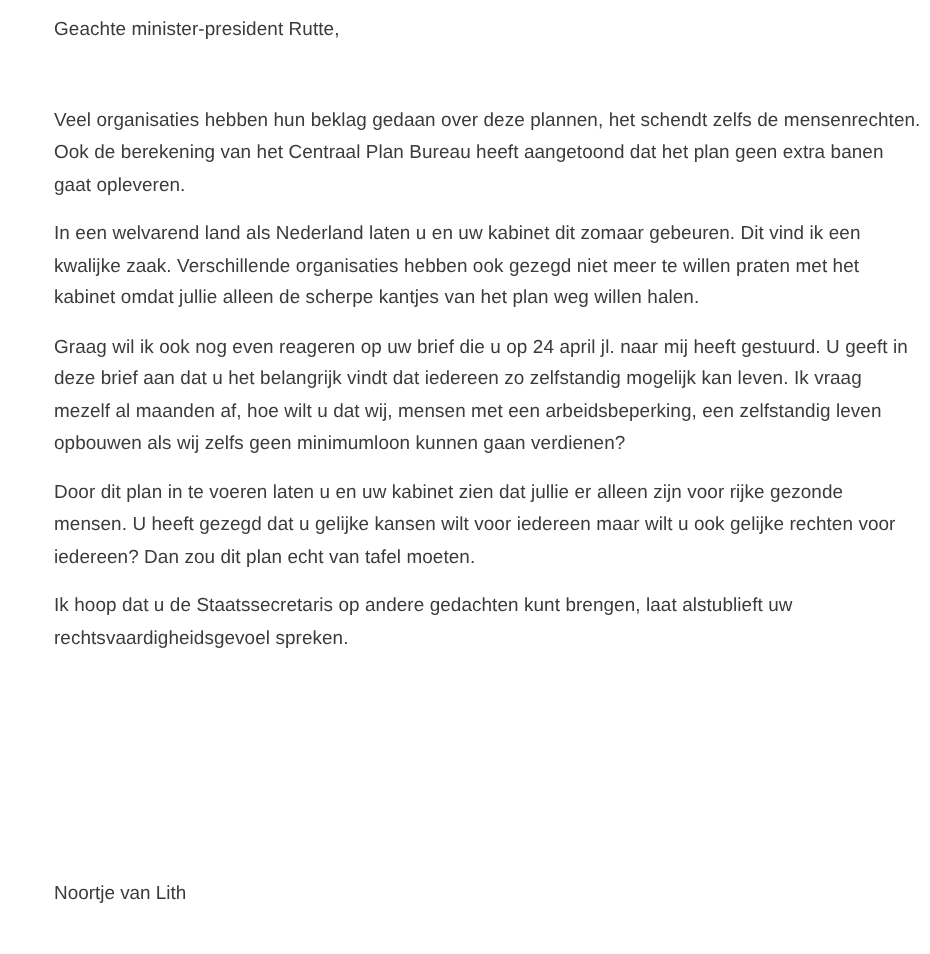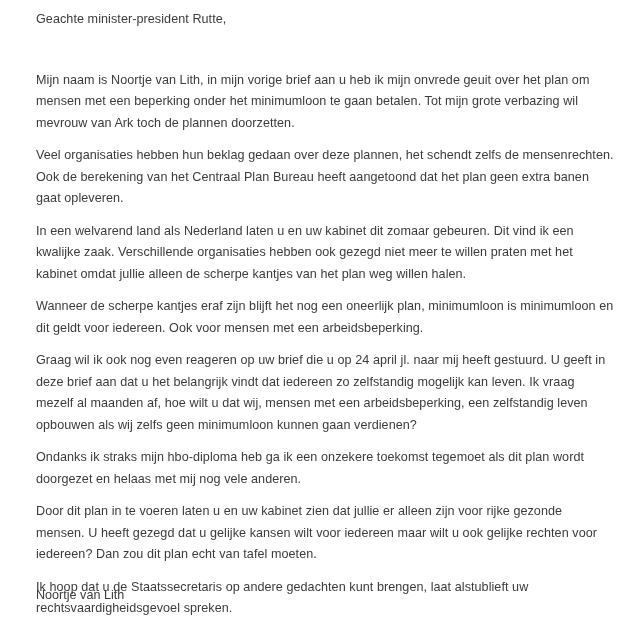--- a/index.html
+++ b/index.html
@@ -74,31 +74,28 @@
 <body>
 
 <div class="page">
 
   <div class="letter-body">
 
     <p class="salutation">Geachte minister-president Rutte,</p>
 
     <div class="spacer-after-salutation"></div>
 
-    <p class="para">Mijn naam is Noortje van Lith, in mijn vorige brief aan u heb ik mijn onvrede geuit over het plan om mensen met een beperking onder het minimumloon te gaan betalen. Tot mijn grote verbazing wil mevrouw van Ark toch de plannen doorzetten.</p>
 
     <p class="para">Veel organisaties hebben hun beklag gedaan over deze plannen, het schendt zelfs de mensenrechten. Ook de berekening van het Centraal Plan Bureau heeft aangetoond dat het plan geen extra banen gaat opleveren.</p>
 
     <p class="para">In een welvarend land als Nederland laten u en uw kabinet dit zomaar gebeuren. Dit vind ik een kwalijke zaak. Verschillende organisaties hebben ook gezegd niet meer te willen praten met het kabinet omdat jullie alleen de scherpe kantjes van het plan weg willen halen.</p>
 
-    <p class="para">Wanneer de scherpe kantjes eraf zijn blijft het nog een oneerlijk plan, minimumloon is minimumloon en dit geldt voor iedereen. Ook voor mensen met een arbeidsbeperking.</p>
 
     <p class="para">Graag wil ik ook nog even reageren op uw brief die u op 24 april jl. naar mij heeft gestuurd. U geeft in deze brief aan dat u het belangrijk vindt dat iedereen zo zelfstandig mogelijk kan leven. Ik vraag mezelf al maanden af, hoe wilt u dat wij, mensen met een arbeidsbeperking, een zelfstandig leven opbouwen als wij zelfs geen minimumloon kunnen gaan verdienen?</p>
 
-    <p class="para">Ondanks ik straks mijn hbo-diploma heb ga ik een onzekere toekomst tegemoet als dit plan wordt doorgezet en helaas met mij nog vele anderen.</p>
 
     <p class="para">Door dit plan in te voeren laten u en uw kabinet zien dat jullie er alleen zijn voor rijke gezonde mensen. U heeft gezegd dat u gelijke kansen wilt voor iedereen maar wilt u ook gelijke rechten voor iedereen? Dan zou dit plan echt van tafel moeten.</p>
 
     <p class="para">Ik hoop dat u de Staatssecretaris op andere gedachten kunt brengen, laat alstublieft uw rechtsvaardigheidsgevoel spreken.</p>
 
   </div>
 
   <div class="closing-block">
     <p class="signature-line">Noortje van Lith</p>
   </div>

